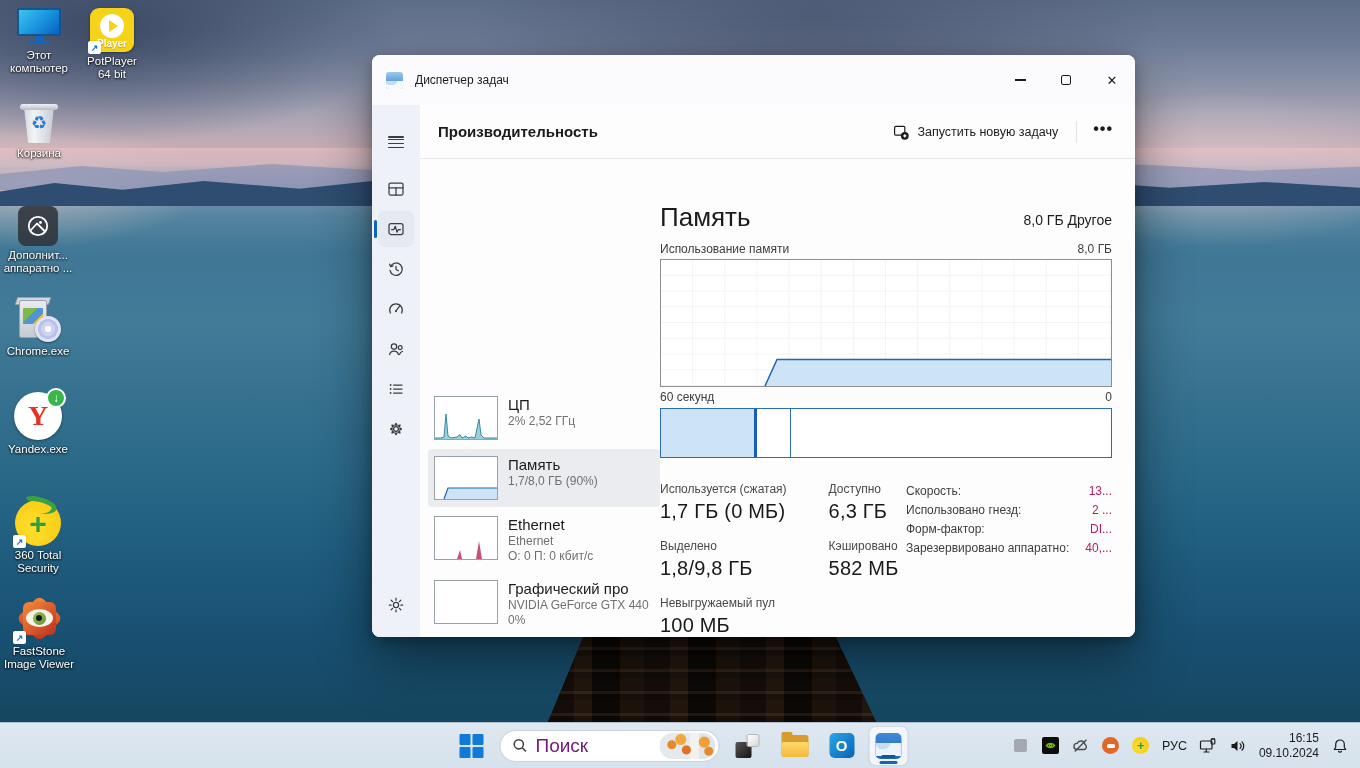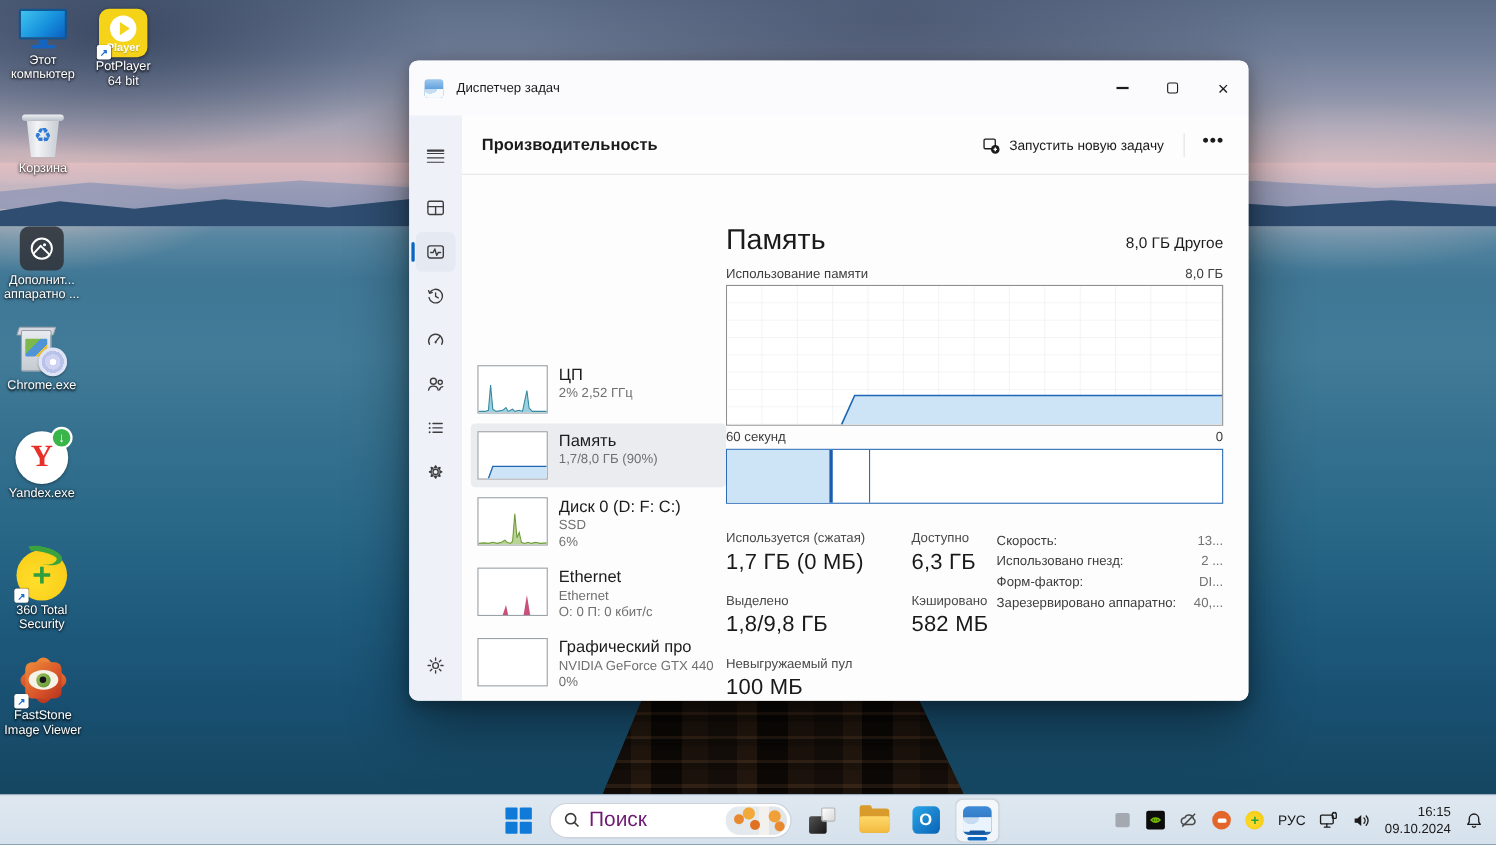--- a/index.html
+++ b/index.html
@@ -157,21 +157,21 @@
   .seg-used { position:absolute; left:0; top:0; bottom:0; width:21.3%; background:#cde4f7; border-right:3px solid #1a5dae; }
   .seg-div { position:absolute; left:28.6%; top:0; bottom:0; width:1.5px; background:#2b6cb5; }
 
   .stats { display:flex; margin-top:24px; align-items:flex-start; }
   .stats-left { display:grid; grid-template-columns:max-content max-content; column-gap:42px; row-gap:16px; }
   .stat .sl { font-size:12px; color:#4a4a4a; }
   .stat .sv { font-size:20px; color:#191919; margin-top:4px; letter-spacing:.2px; }
   .hw { margin-left:auto; width:206px; display:flex; flex-direction:column; gap:5px; padding-top:2px; }
   .hw-row { display:flex; justify-content:space-between; font-size:12px; }
   .hw-row .hl { color:#3d3d3d; }
-  .hw-row .hv { color:#737373; }
+  .hw-row .hv { color:#be185d; }
 
   
   .taskbar { position:absolute; left:0; right:0; bottom:0; height:46px;
     background:linear-gradient(180deg, #dfe8f0, #d5e1ec); border-top:1px solid rgba(110,130,155,.35); }
   .tb-center { position:absolute; left:50%; top:0; height:100%; transform:translateX(-50%);
     display:flex; align-items:center; gap:9px; }
   .tb-slot { width:38px; height:38px; border-radius:6px; display:flex; align-items:center; justify-content:center; position:relative; }
   .tb-slot.active { background:rgba(255,255,255,.65); box-shadow:0 0 2px rgba(0,0,0,.15); }
   .tb-slot.active::after { content:""; position:absolute; bottom:1px; left:50%; transform:translateX(-50%);
     width:18px; height:3px; border-radius:2px; background:#0b66c2; }
@@ -455,33 +455,20 @@
                 </svg>
               </div>
               <div class="pi-txt">
                 <div class="pi-title">Память</div>
                 <div class="pi-sub">1,7/8,0 ГБ (90%)</div>
               </div>
             </div>
             <div class="perf-item">
               <div class="mini">
                 <svg width="62" height="42" viewBox="0 0 62 42">
-                  <polygon points="0,42 0,41 5,40.5 9,41 13,40 17,41 21,40 24,38 26,40 29,41 31,39 33,14 35,36 37,31 39,40 42,41 45,40 48,41 52,40 56,41 62,40.5 62,42" fill="#b9d494"></polygon>
-                  <polyline points="0,41 5,40.5 9,41 13,40 17,41 21,40 24,38 26,40 29,41 31,39 33,14 35,36 37,31 39,40 42,41 45,40 48,41 52,40 56,41 62,40.5" fill="none" stroke="#6f9c3a" stroke-width="1"></polyline>
-                </svg>
-              </div>
-              <div class="pi-txt">
-                <div class="pi-title">Диск 0 (D: F: C:)</div>
-                <div class="pi-sub">SSD</div>
-                <div class="pi-sub">6%</div>
-              </div>
-            </div>
-            <div class="perf-item">
-              <div class="mini">
-                <svg width="62" height="42" viewBox="0 0 62 42">
                   <polygon points="22,42 25,33 27,42" fill="#c94f7c"></polygon>
                   <polygon points="41,42 44,24 47,42" fill="#c94f7c"></polygon>
                 </svg>
               </div>
               <div class="pi-txt">
                 <div class="pi-title">Ethernet</div>
                 <div class="pi-sub">Ethernet</div>
                 <div class="pi-sub">О: 0 П: 0 кбит/с</div>
               </div>
             </div>

